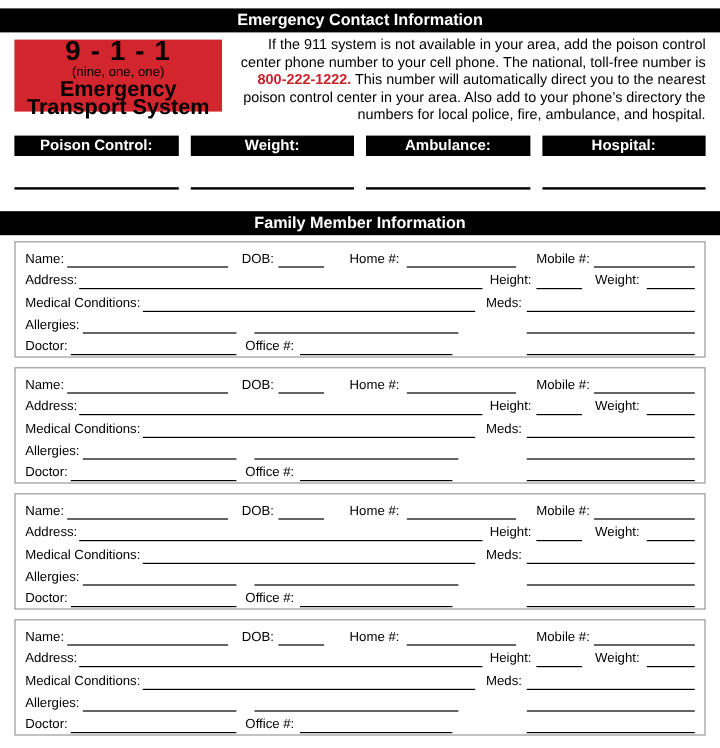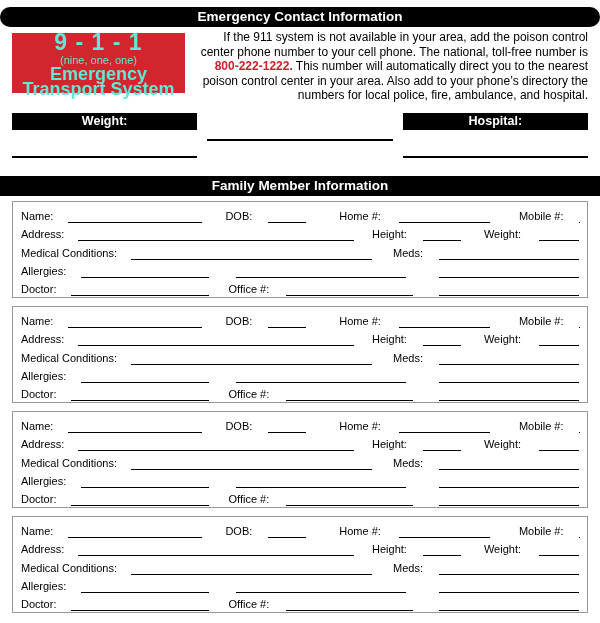--- a/index.html
+++ b/index.html
@@ -11,32 +11,32 @@
   }
   .black-bar {
     background: #000;
     color: #fff;
     font-weight: bold;
     font-size: 13.5px;
     text-align: center;
     height: 20px;
     line-height: 20px;
   }
-  #top-bar { margin-top: 7px; border-radius: 10px; }
+  #top-bar { margin-top: 7px; }
   
   .intro {
     display: flex;
     margin: 6px 12px 0 12px;
     align-items: flex-start;
   }
   .box-911 {
     width: 173px;
     height: 60px;
     background: #d2252d;
-    color: #5eead4;
+    color: #000000;
     text-align: center;
     display: flex;
     flex-direction: column;
     justify-content: center;
     flex: none;
     margin-right: 10px;
   }
   .box-911 .num { font-size: 23px; font-weight: bold; letter-spacing: 1px; line-height: 24px; }
   .box-911 .words { font-size: 11px; font-weight: normal; line-height: 13px; }
   .box-911 .sys { font-size: 18px; font-weight: bold; line-height: 15px; }
@@ -78,21 +78,20 @@
     padding: 3px 8px 0 8px;
     margin-bottom: 8px;
     background: #fff;
   }
   .frow {
     display: flex;
     align-items: flex-end;
     height: 18.4px;
     font-size: 11px;
     line-height: 14px;
-    gap: 12px;
   }
   .frow .lbl { white-space: nowrap; }
   .fl {
     border-bottom: 1px solid #000;
     height: 13px;
     flex: none;
   }
   .fl.grow { flex: 1; }
   .ml2{margin-left:2px}.ml3{margin-left:3px}.ml4{margin-left:4px}
   .ml5{margin-left:5px}.ml6{margin-left:6px}.ml7{margin-left:7px}
@@ -112,24 +111,29 @@
   <div class="box-911" style="background: rgb(210, 37, 45);">
     <div class="num">9 - 1 - 1</div>
     <div class="words">(nine, one, one)</div>
     <div class="sys">Emergency Transport System</div>
   </div>
   <div class="intro-text"><span>If the 911 system is not available in your area, add the poison control center phone number to your cell phone. The national, toll-free number is </span><span class="phone" style="color: rgb(204, 33, 40);">800-222-1222.</span><span> This number will automatically direct you to the nearest poison control center in your area. Also add to your phone’s directory the numbers for local police, fire, ambulance, and hospital.</span></div>
 </div>
 
 <div class="contacts">
   <div class="contact-col">
+    <div class="contact-label">Poison Control:</div>
+    <div class="contact-line"></div>
+  </div>
+  <div class="contact-col">
     <div class="contact-label">Weight:</div>
     <div class="contact-line"></div>
   </div>
   <div class="contact-col">
+    <div class="contact-label">Ambulance:</div>
     <div class="contact-line"></div>
   </div>
   <div class="contact-col">
     <div class="contact-label">Hospital:</div>
     <div class="contact-line"></div>
   </div>
 </div>
 
 <div id="family-bar" class="black-bar">Family Member Information</div>
 

